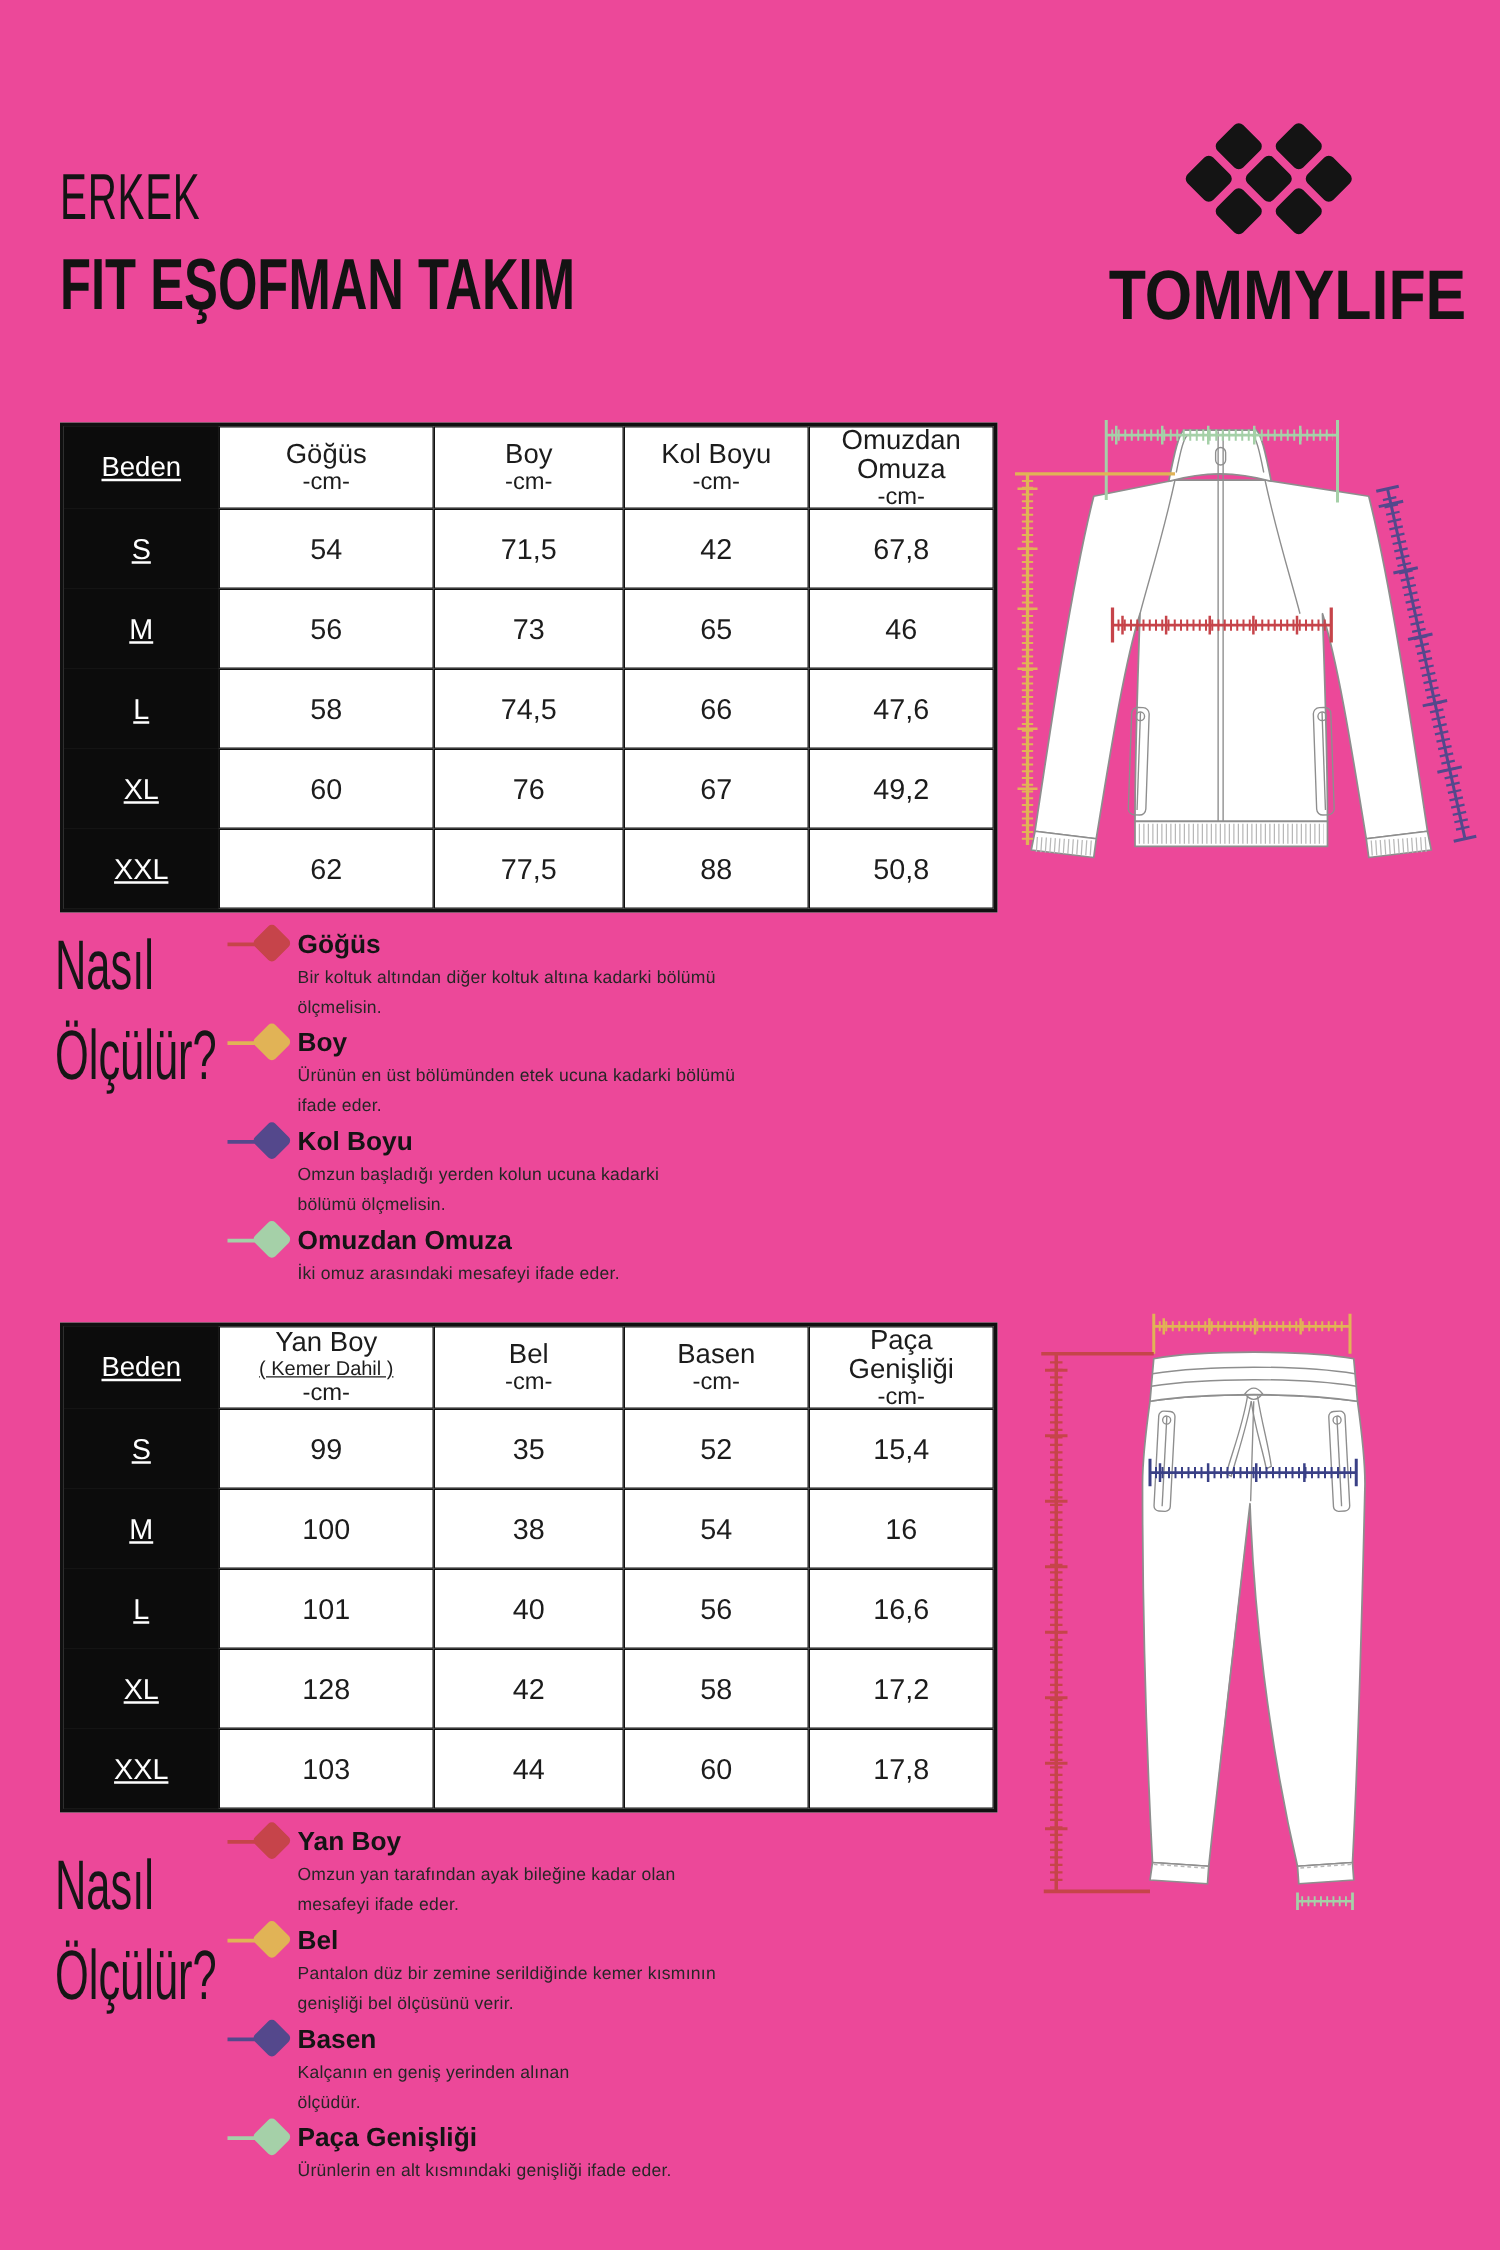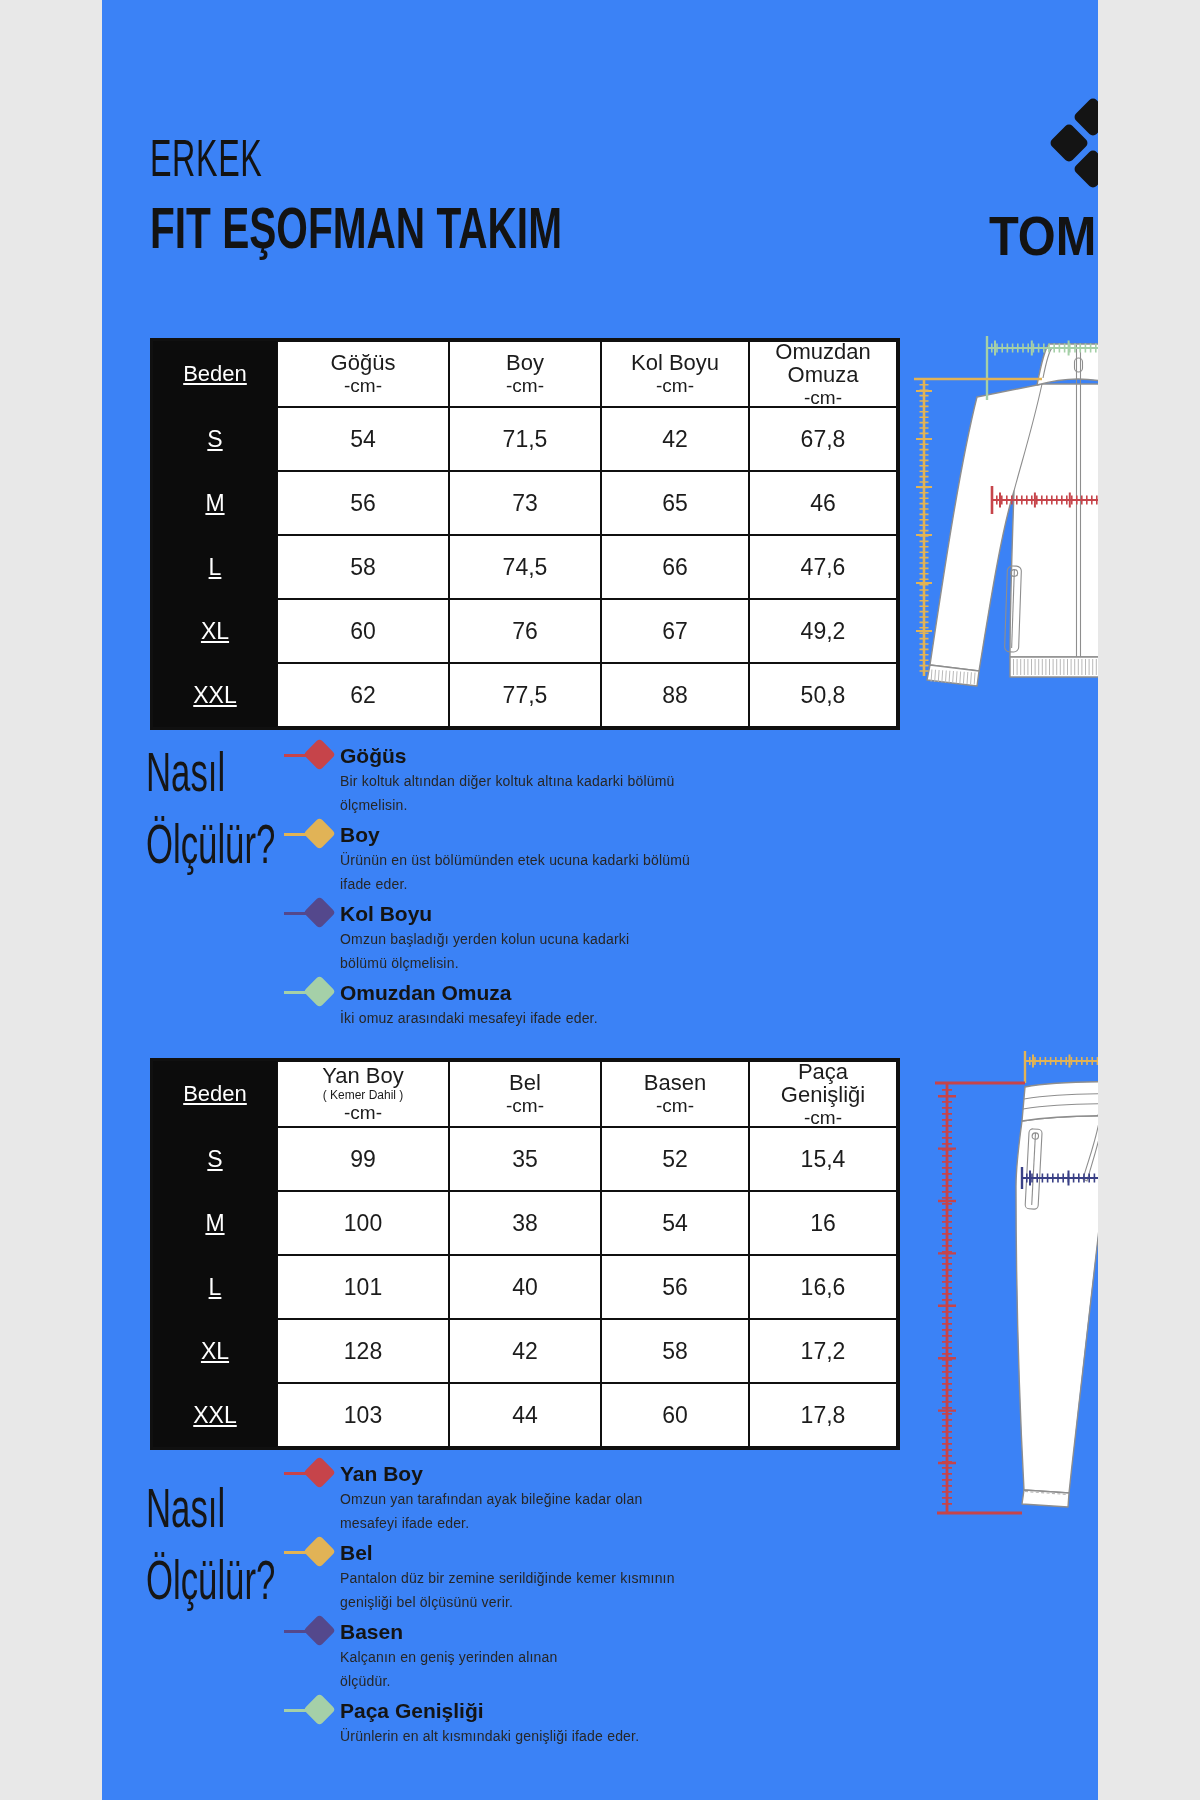--- a/index.html
+++ b/index.html
@@ -1,42 +1,42 @@
 <!DOCTYPE html>
 <html style="--c-red: #C6444A; --c-yellow: #E1B356; --c-purple: #54488C; --c-navy: #3A4086; --c-green: #A5D0A8; --c-dark: #0C0C0C;"><head>
 <meta charset="utf-8">
 <style>
   :root{
     --c-red:#C6444A; --c-yellow:#E1B356; --c-purple:#54488C;
     --c-green:#A5D0A8; --c-navy:#3A4086; --c-dark:#0C0C0C; --c-line:#8E8E8E;
   }
   *{margin:0;padding:0;box-sizing:border-box;}
   body{background:#e8e8e8;font-family:"Liberation Sans",sans-serif;}
-  .page{position:relative;width:996px;height:1800px;background:#3b82f6;margin:0 auto;overflow:hidden;}
+  .page{position:relative;width:1200px;height:1800px;background:#ec4899;margin:0 auto;overflow:hidden;}
 
   
   .title-block{position:absolute;left:48px;top:128px;color:#131313;}
   .title1{font-size:52px;font-weight:400;transform:scaleX(.62);transform-origin:0 0;white-space:nowrap;letter-spacing:1px;}
   .title2{margin-top:6px;font-size:58px;font-weight:700;transform:scaleX(.70);transform-origin:0 0;white-space:nowrap;letter-spacing:0;}
   .brand-block{position:absolute;left:868px;top:95px;width:292px;text-align:left;color:#131313;}
   .brand-logo{display:block;margin:0 auto;}
   .brand-name{margin-top:8px;font-size:56px;font-weight:700;transform:scaleX(.87);transform-origin:50% 0;white-space:nowrap;}
 
   
   .tbl{position:absolute;left:48px;width:750px;display:grid;
        grid-template-columns:124px 172px 152px 148px 148px;
        grid-template-rows:66px repeat(5,64px);
        border:3px solid #101010;background:#fff;}
   #jacket-table{top:338px;}
   #pants-table{top:1058px;}
   .cell{border:1px solid #101010;display:flex;flex-direction:column;align-items:center;justify-content:center;
         font-size:23px;color:#1c1c1c;text-align:center;line-height:1.08;}
   .cell.dark{background:var(--c-dark);color:#fff;border-color:var(--c-dark);text-decoration:underline;}
   .hlabel{white-space:pre-line;font-size:22px;}
-  .hsub{font-size:12px;margin-top:1px;}
+  .hsub{font-size:16px;margin-top:1px;text-decoration:underline;}
   .hunit{font-size:19px;margin-top:1px;}
 
   
   .guide-title{position:absolute;left:44px;font-size:56px;font-weight:400;line-height:1.28;color:#161616;
                transform:scaleX(.62);transform-origin:0 0;white-space:pre-line;}
   #guide-top-title{top:736px;}
   #guide-bottom-title{top:1472px;}
   .legend{position:absolute;left:182px;width:540px;}
   #legend-top{top:742px;}
   #legend-bottom{top:1460px;}

